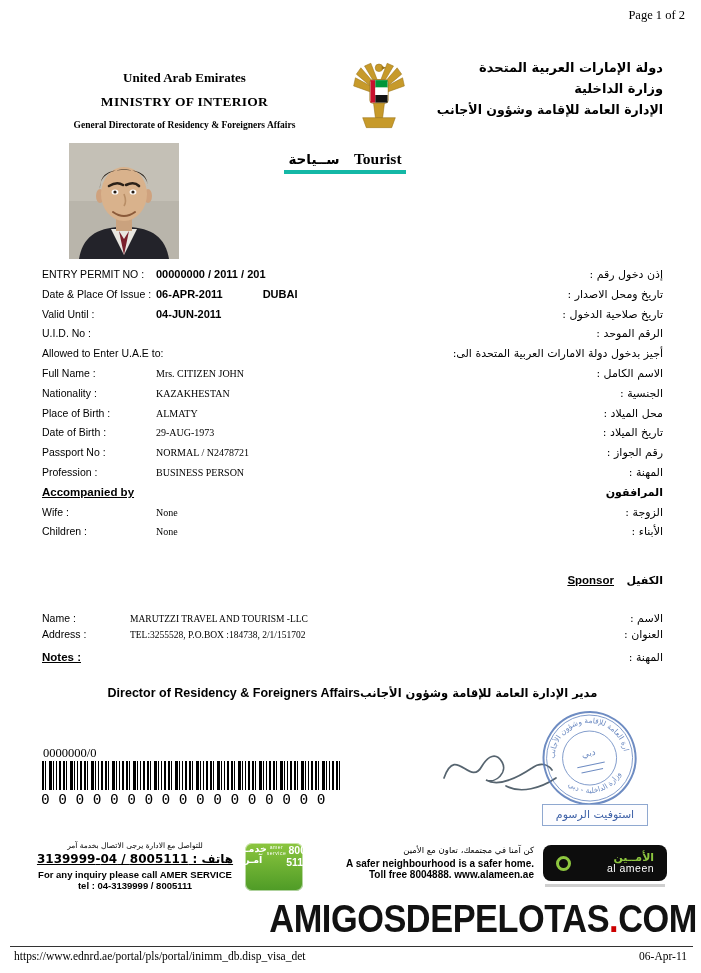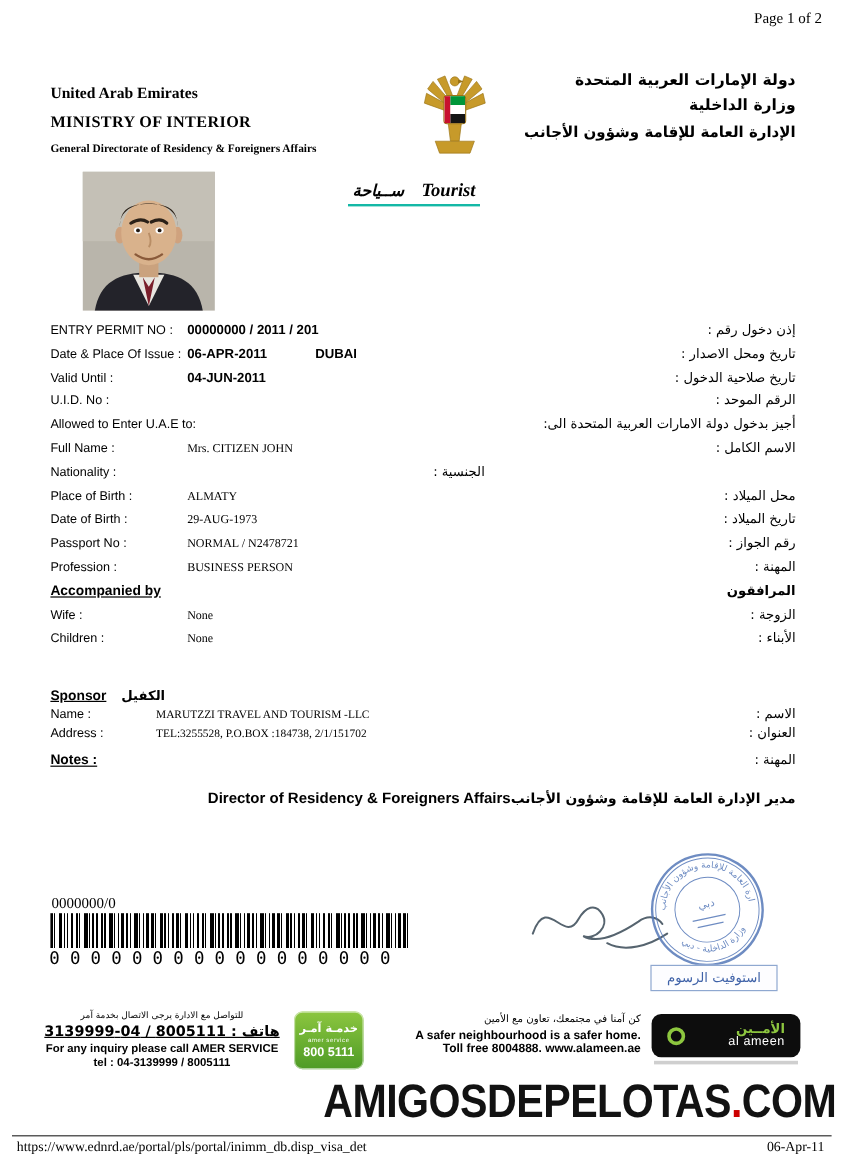--- a/index.html
+++ b/index.html
@@ -9,66 +9,66 @@
     background:#fff; color:#000; overflow:hidden;
     font-family:"Liberation Sans", sans-serif;
   }
   .arfont { font-family:"DejaVu Sans", sans-serif; direction:rtl; unicode-bidi:isolate; }
 
   
   .page-num { position:absolute; top:8px; right:16px; font-family:"Liberation Serif",serif; font-size:12.5px; }
 
   
   .hdr { position:absolute; top:60px; left:42px; right:38px; display:flex; justify-content:space-between; align-items:flex-start; }
-  .hdr-en { width:285px; text-align:left; font-family:"Liberation Serif",serif; font-weight:bold; margin-top:10px; }
+  .hdr-en { width:285px; text-align:center; font-family:"Liberation Serif",serif; font-weight:bold; margin-top:10px; }
   .hdr-en-1 { font-size:13px; }
   .hdr-en-2 { font-size:13.5px; margin-top:8px; letter-spacing:.3px; }
   .hdr-en-3 { font-size:9.5px; margin-top:10px; }
   .hdr-emblem { width:58px; margin-top:0; }
   .hdr-ar { width:232px; text-align:right; font-weight:bold; }
   .hdr-ar-1 { font-size:13px; }
   .hdr-ar-2 { font-size:13px; margin-top:6px; }
   .hdr-ar-3 { font-size:12.5px; margin-top:6px; }
 
   
   .photo { position:absolute; top:143px; left:68px; width:112px; height:116px; }
   .photo svg { display:block; }
 
   
   .visa-type { position:absolute; top:150px; left:160px; width:370px; text-align:center; }
-  .vt-line { display:inline-block; border-bottom:2px solid #14b8a6; padding:0 4px 2px 4px;font-style:italic; }
+  .vt-line { display:inline-block; border-bottom:4px solid #14b8a6; padding:0 4px 2px 4px; }
   .vt-ar { font-family:"DejaVu Sans",sans-serif; font-weight:bold; font-size:13.5px; margin-right:10px; }
   .vt-en { font-family:"Liberation Serif",serif; font-weight:bold; font-size:15.5px; }
 
   
   .fields { position:absolute; top:268px; left:42px; right:38px; }
   .frow { display:flex; align-items:baseline; min-height:19.8px; }
   .frow .lbl { min-width:112px; font-size:10.5px; white-space:nowrap; }
   .frow .val { flex:1; font-family:"Liberation Serif",serif; font-size:10px; padding-left:2px; }
   .frow .arl { min-width:250px; text-align:right; direction:rtl; font-family:"DejaVu Sans",sans-serif; font-size:11px; }
   .frow.strong .lbl { font-weight:normal; }
   .frow.strong .val { font-family:"Liberation Sans",sans-serif; font-weight:bold; font-size:11px; }
   .frow.sect .lbl { font-weight:bold; text-decoration:underline; font-size:11.5px; }
   .frow.sect .arl { font-weight:bold; }
   .v2 { margin-left:40px; }
 
   
   .sponsor { position:absolute; top:570px; left:42px; right:38px; }
-  .sp-head { text-align:left; margin-bottom:0; }
+  .sp-head { text-align:right; margin-bottom:24px; }
   .sp-en { font-weight:bold; text-decoration:underline; font-size:11.5px; }
   .sp-ar { font-family:"DejaVu Sans",sans-serif; font-weight:bold; font-size:11px; margin-left:8px; }
   .srow { display:flex; align-items:baseline; min-height:15.5px; }
   .srow .lbl { min-width:88px; font-size:10.5px; }
   .srow .val { flex:1; font-family:"Liberation Serif",serif; font-size:9.5px; }
   .srow .arl { min-width:200px; text-align:right; direction:rtl; font-family:"DejaVu Sans",sans-serif; font-size:11px; }
   .notes-row { margin-top:8px; }
   .notes-row .lbl { font-weight:bold; text-decoration:underline; font-size:11.5px; }
 
   
-  .director { position:absolute; top:658px; left:42px; right:38px; display:flex; justify-content:flex-end; align-items:baseline; }
+  .director { position:absolute; top:686px; left:42px; right:38px; display:flex; justify-content:center; align-items:baseline; }
   .dir-en { font-weight:bold; font-size:12.5px; }
   .dir-ar { font-family:"DejaVu Sans",sans-serif; direction:rtl; font-weight:bold; font-size:11.5px; }
 
   
   .bc-top { position:absolute; top:746px; left:43px; font-family:"Liberation Serif",serif; font-size:12.5px; }
   .bars { position:absolute; top:761px; left:42px; width:301px; height:29px;
     background:repeating-linear-gradient(90deg,
       #000 0px,#000 2px,#fff 2px,#fff 3px,
       #000 3px,#000 4px,#fff 4px,#fff 7px,
       #000 7px,#000 10px,#fff 10px,#fff 11px,
@@ -87,21 +87,21 @@
 
   
   .footer { position:absolute; top:841px; left:34px; right:34px; display:flex; justify-content:space-between; align-items:flex-start; }
   .f-left { width:202px; text-align:center; }
   .f-l1 { font-family:"DejaVu Sans",sans-serif; direction:rtl; font-size:7.5px; }
   .f-l2 { font-family:"DejaVu Sans",sans-serif; direction:rtl; font-size:12px; font-weight:bold; margin-top:2px;text-decoration:underline; }
   .f-l3 { font-size:9.5px; font-weight:bold; margin-top:3px; }
   .f-l4 { font-size:9.5px; font-weight:bold; }
   .amer-badge { width:58px; height:48px; border-radius:7px; margin-top:2px;
     background:linear-gradient(#8cc63f,#4e9b26); color:#fff; text-align:center;
-    display:flex; flex-direction:column; justify-content:center; box-shadow:inset 0 0 0 1px rgba(255,255,255,.55); }
+    display:flex; flex-direction:row; justify-content:center; box-shadow:inset 0 0 0 1px rgba(255,255,255,.55); }
   .amer-ar { font-family:"DejaVu Sans",sans-serif; direction:rtl; font-size:9.5px; font-weight:bold; }
   .amer-en { font-size:5px; letter-spacing:.5px; margin-top:1px; }
   .amer-no { font-size:10.5px; font-weight:bold; margin-top:1px; }
   .f-mid { width:222px; text-align:right; margin-top:4px; }
   .f-m1 { font-family:"DejaVu Sans",sans-serif; direction:rtl; font-size:8.5px; }
   .f-m2 { font-size:10px; font-weight:bold; margin-top:3px; }
   .f-m3 { font-size:10px; font-weight:bold; }
   .f-logo { width:124px; margin-top:4px; }
   .am-box { height:36px; background:#0d0d0d; border-radius:8px; display:flex; align-items:center; justify-content:center; gap:7px; padding:0 6px; }
   .am-icon { width:15px; height:15px; border:3.5px solid #8dc63f; border-radius:50%; }
@@ -218,20 +218,21 @@
       <span class="val"></span>
       <span class="arl">أجيز بدخول دولة الامارات العربية المتحدة الى:</span>
     </div>
     <div class="frow">
       <span class="lbl">Full Name :</span>
       <span class="val">Mrs. CITIZEN JOHN</span>
       <span class="arl">الاسم الكامل :</span>
     </div>
     <div class="frow">
       <span class="lbl">Nationality :</span>
+      <span class="val">KAZAKHESTAN</span>
       <span class="arl">الجنسية :</span>
     </div>
     <div class="frow">
       <span class="lbl">Place of Birth :</span>
       <span class="val">ALMATY</span>
       <span class="arl">محل الميلاد :</span>
     </div>
     <div class="frow">
       <span class="lbl">Date of Birth :</span>
       <span class="val">29-AUG-1973</span>

